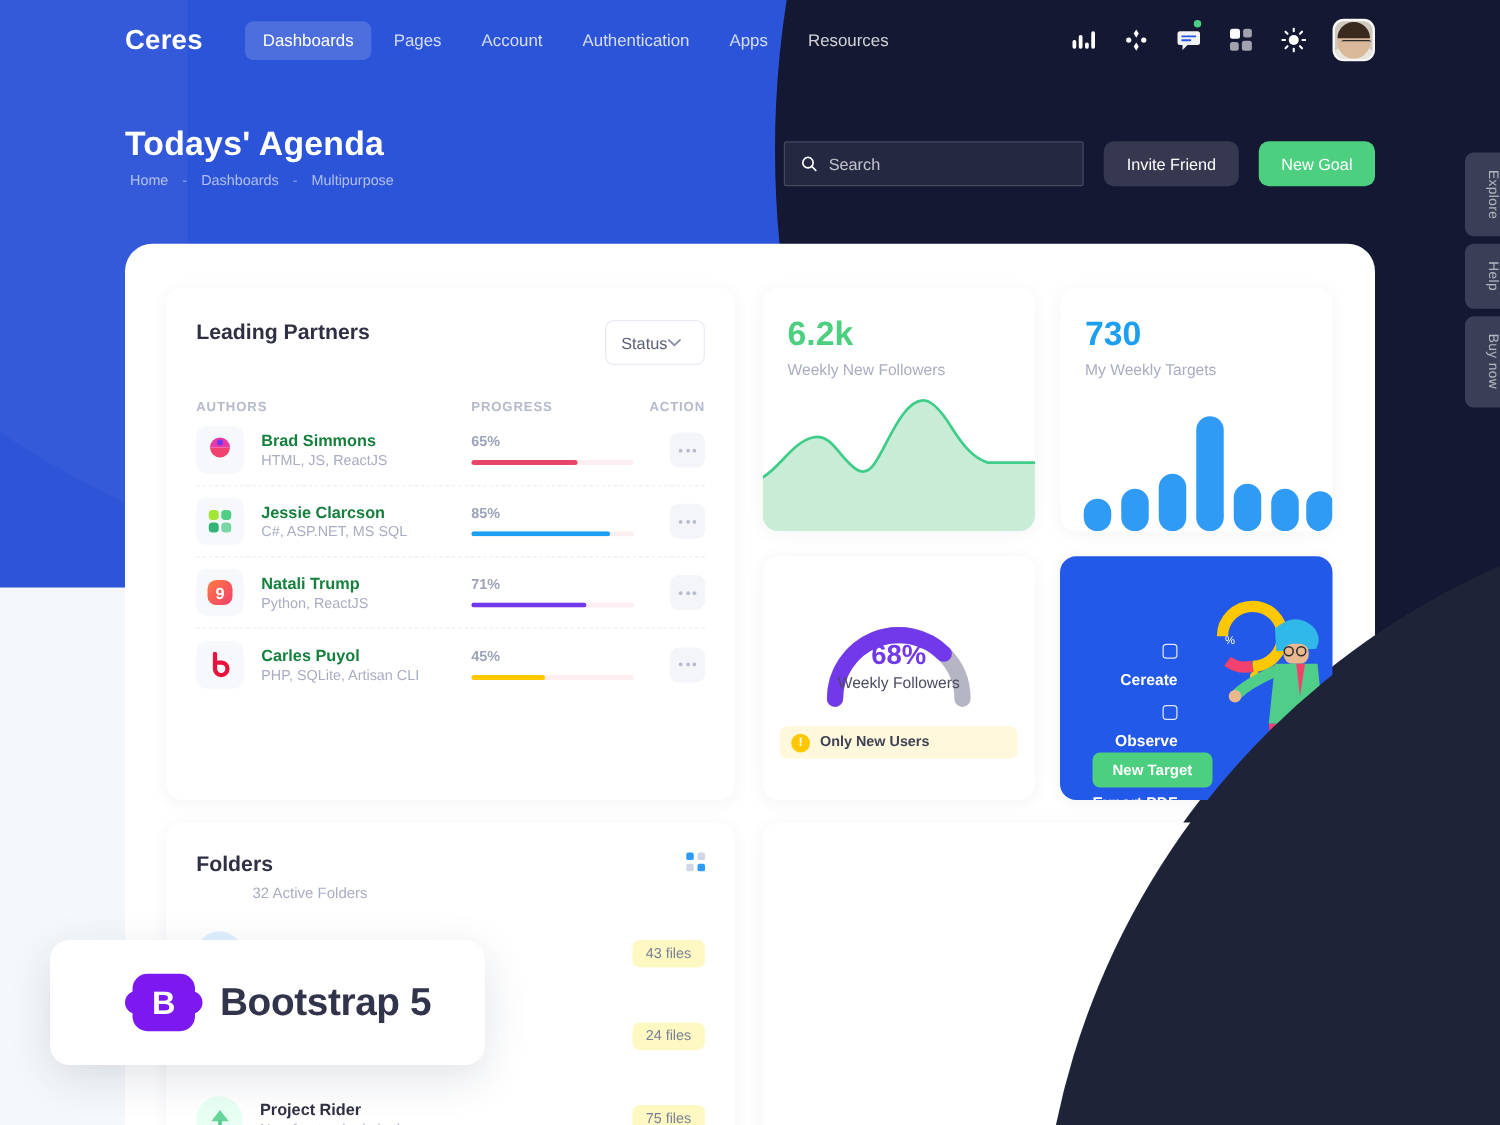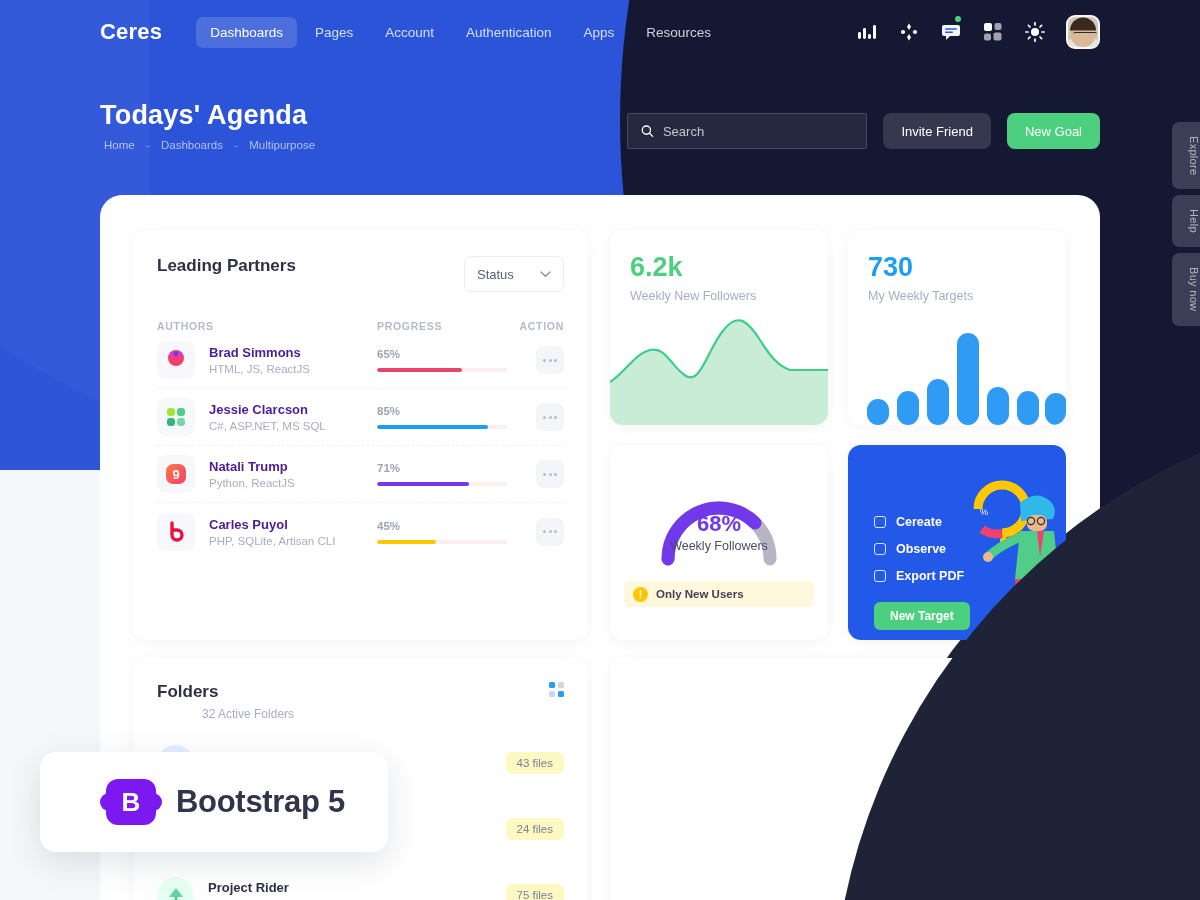--- a/index.html
+++ b/index.html
@@ -136,40 +136,40 @@
   .card {
     position:absolute; background:#fff; border-radius:13px;
     box-shadow:0 2px 14px rgba(30,40,80,.05);
   }
   .card-title { font-size:17px; font-weight:bold; color:#2f3044; }
 
   
   #partners { left:133px; top:230px; width:455px; height:410px; padding:26px 24px 0 24px; }
   .partners-head { display:flex; align-items:flex-start; justify-content:space-between; }
   .status-select {
-    width:100px; height:36px; border:1px solid #e9ecf3; border-radius:7px;
-    display:flex; align-items:center; justify-content:space-between;
+    width:80px; height:36px; border:1px solid #e9ecf3; border-radius:7px;
+    display:flex; align-items:center; 
     padding:0 12px; font-size:13px; color:#5b6078; cursor:pointer;
   }
   .tbl-head {
     display:flex; margin-top:28px; font-size:10.5px; letter-spacing:.7px;
     color:#b5b9cc; font-weight:bold;
   }
   .col-a { width:220px; } .col-p { width:130px; } .col-x { flex:1; text-align:right; }
   .prow {
     display:flex; align-items:center; height:57px;
     border-bottom:1px dashed #eef0f6;
   }
   .prow:last-child { border-bottom:0; }
   .p-ico {
     width:38px; height:38px; border-radius:9px; background:#f6f8fb;
     display:flex; align-items:center; justify-content:center; flex:0 0 auto;
   }
   .p-name { margin-left:14px; width:168px; }
-  .p-name b { display:block; font-size:13px; color:#4c1d95; font-weight:bold; }
+  .p-name b { display:block; font-size:13px; color:#15803d; font-weight:bold; }
   .p-name span { display:block; font-size:11.5px; color:#a9adc2; margin-top:3px; }
   .p-prog { width:130px; }
   .p-prog .pct { font-size:11.5px; color:#9ea3ba; font-weight:bold; }
   .track { margin-top:8px; height:4px; border-radius:3px; background:#fdeef1; overflow:hidden; }
   .fill { height:100%; border-radius:3px; }
   .dots-btn {
     margin-left:auto; width:28px; height:28px; border-radius:7px; background:#f3f5f9;
     display:flex; align-items:center; justify-content:center; gap:2.5px; cursor:pointer;
   }
   .dots-btn i { width:3px; height:3px; border-radius:50%; background:#b6bbcd; display:block; }
@@ -189,21 +189,21 @@
   .alert-strip {
     margin:10px 14px 0 14px; height:26px; background:#fff8dd; border-radius:6px;
     display:flex; align-items:center; padding:0 9px; gap:8px;
   }
   .alert-ico { width:15px; height:15px; border-radius:50%; background:#ffc700; color:#fff; font-size:10px; font-weight:bold; display:flex; align-items:center; justify-content:center; }
   .alert-txt { font-size:11.5px; color:#3f4254; font-weight:bold; }
 
   
   #promo { left:848px; top:445px; width:218px; height:195px; background:#2359e8; overflow:hidden; }
   .promo-list { position:absolute; left:26px; top:70px; }
-  .promo-item { display:flex; align-items:center; gap:10px; margin-bottom:13px; }
+  .promo-item { display:flex; align-items:flex-end; gap:10px; margin-bottom:13px;flex-direction:column; }
   .promo-box { width:12px; height:12px; border:1.6px solid rgba(255,255,255,.85); border-radius:3px; }
   .promo-item span { color:#fff; font-size:12.5px; font-weight:bold; }
   .promo-btn {
     position:absolute; left:26px; top:157px; height:28px; padding:0 16px;
     background:#4cd080; color:#fff; border:0; border-radius:6px; cursor:pointer;
     font-size:12px; font-weight:bold; font-family:"Liberation Sans", sans-serif;
   }
   .promo-art { position:absolute; right:-6px; top:18px; }
 
   

